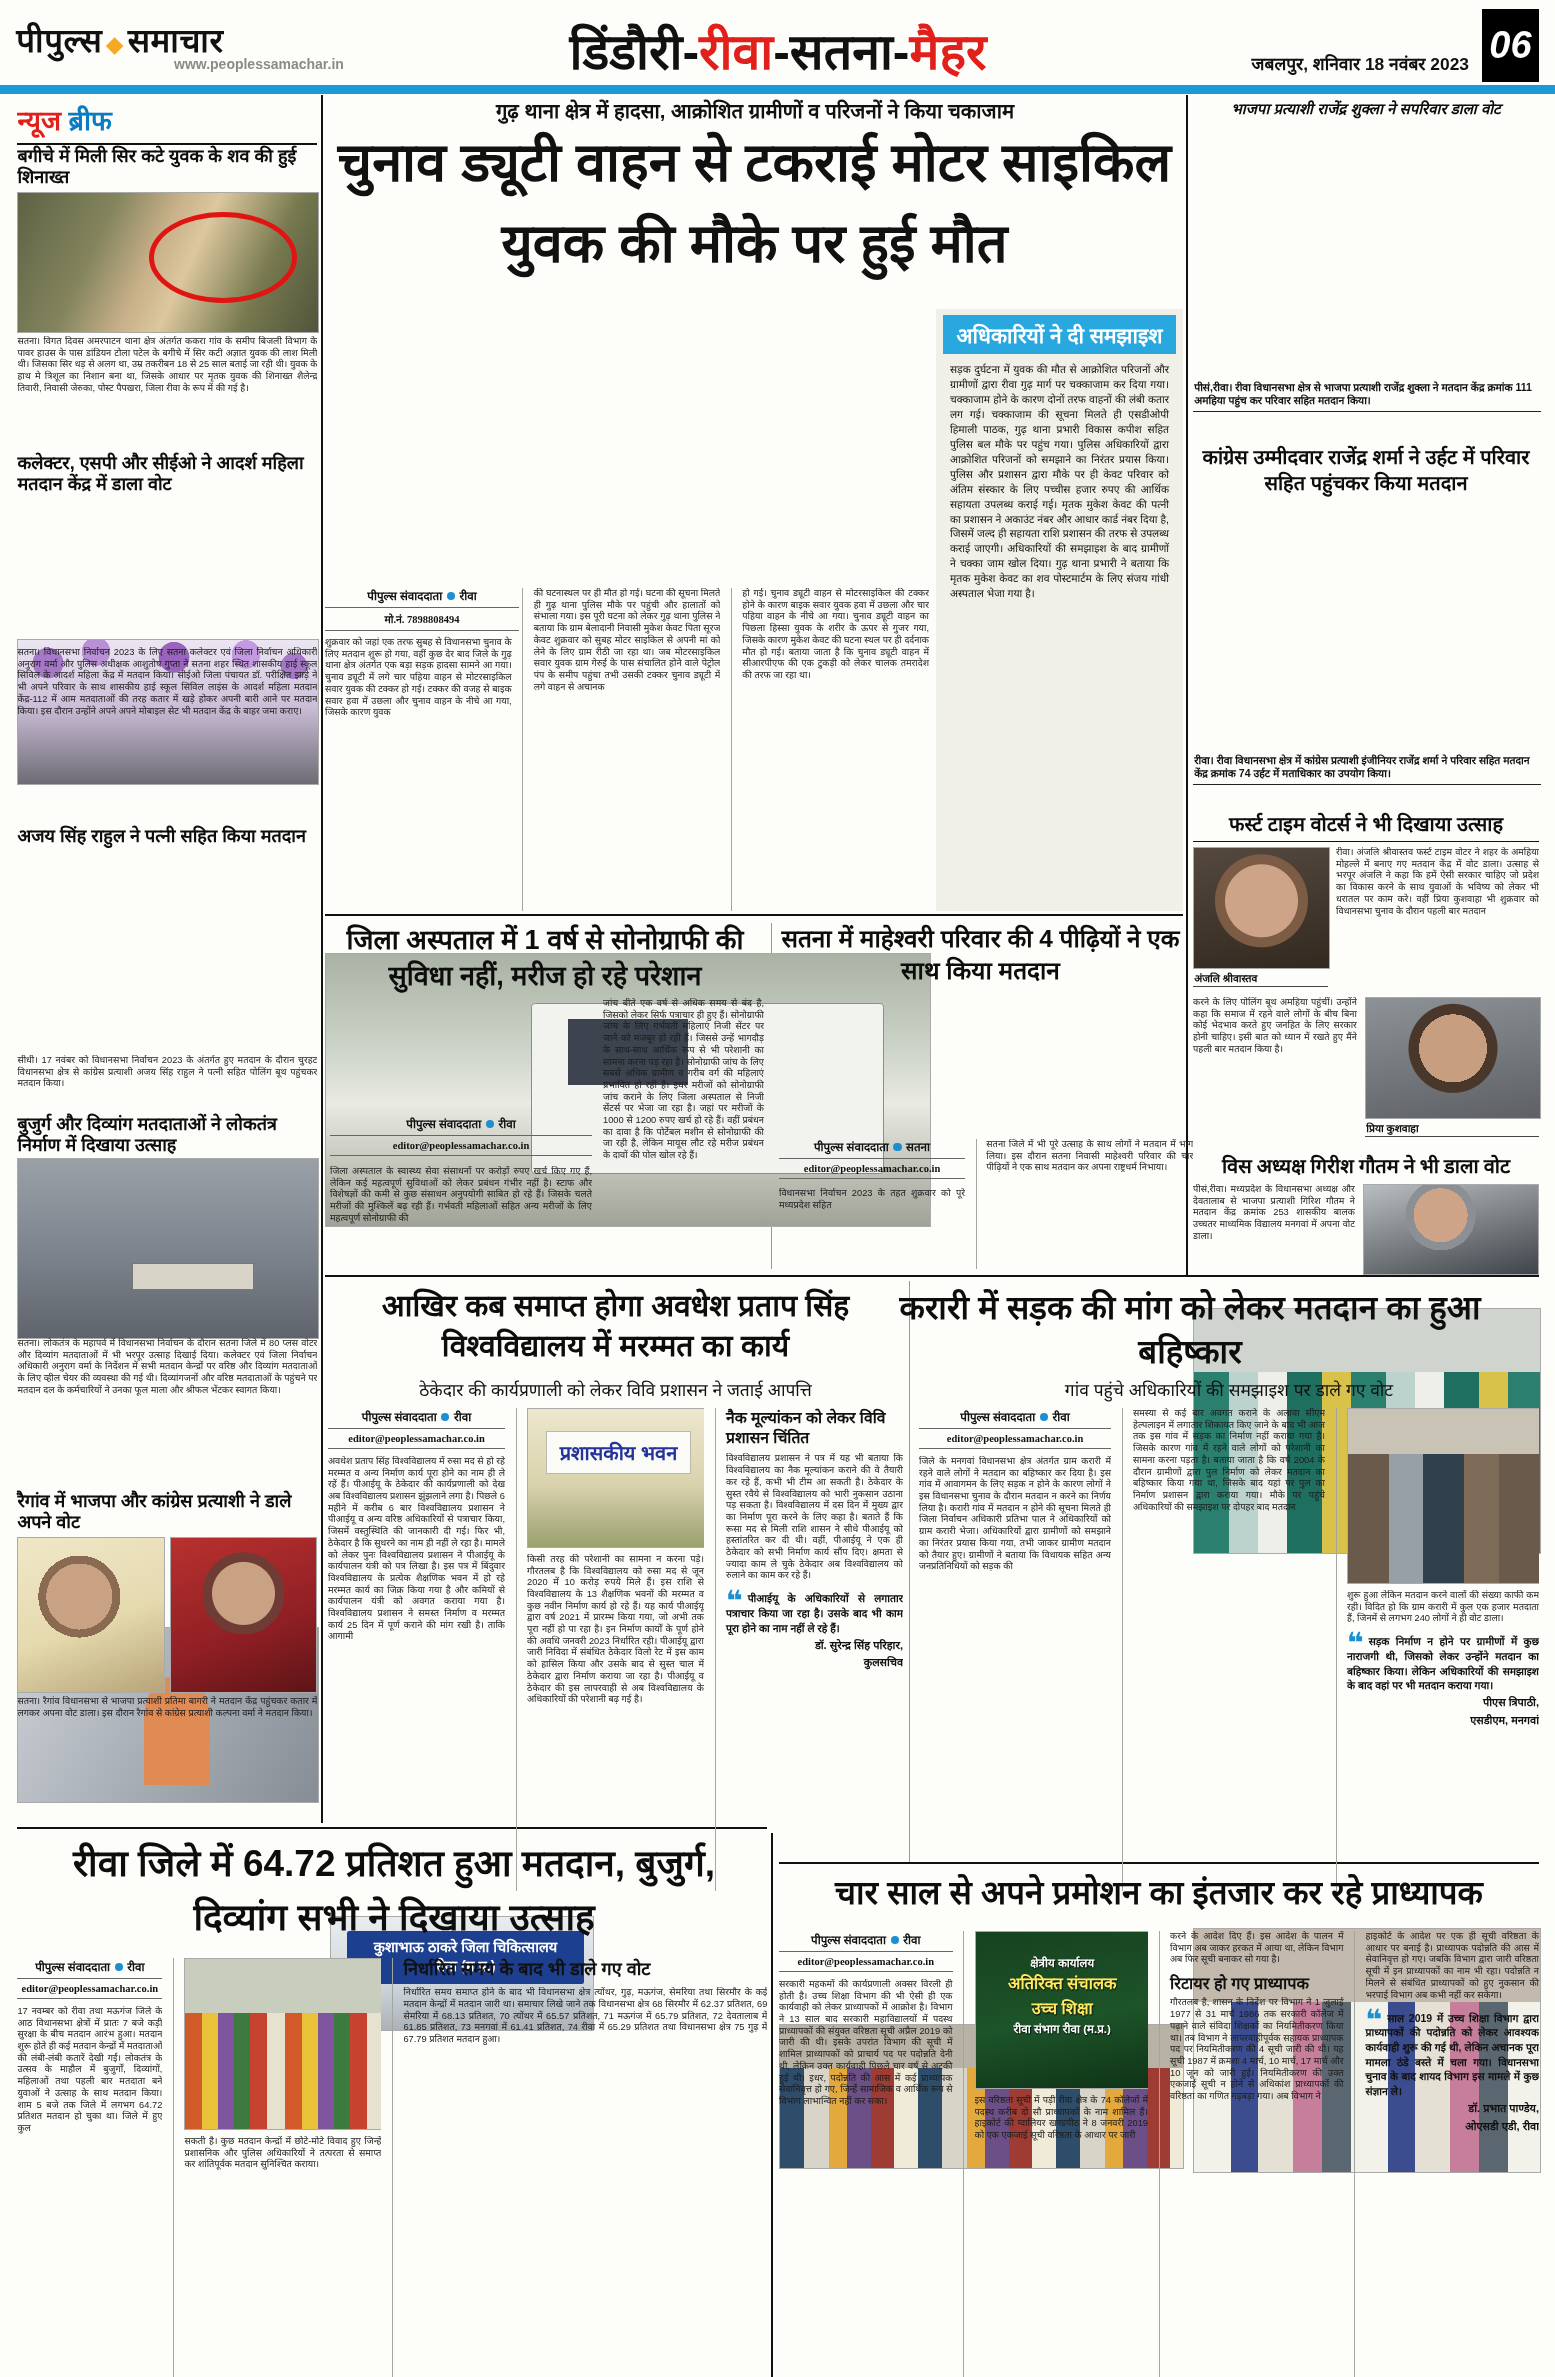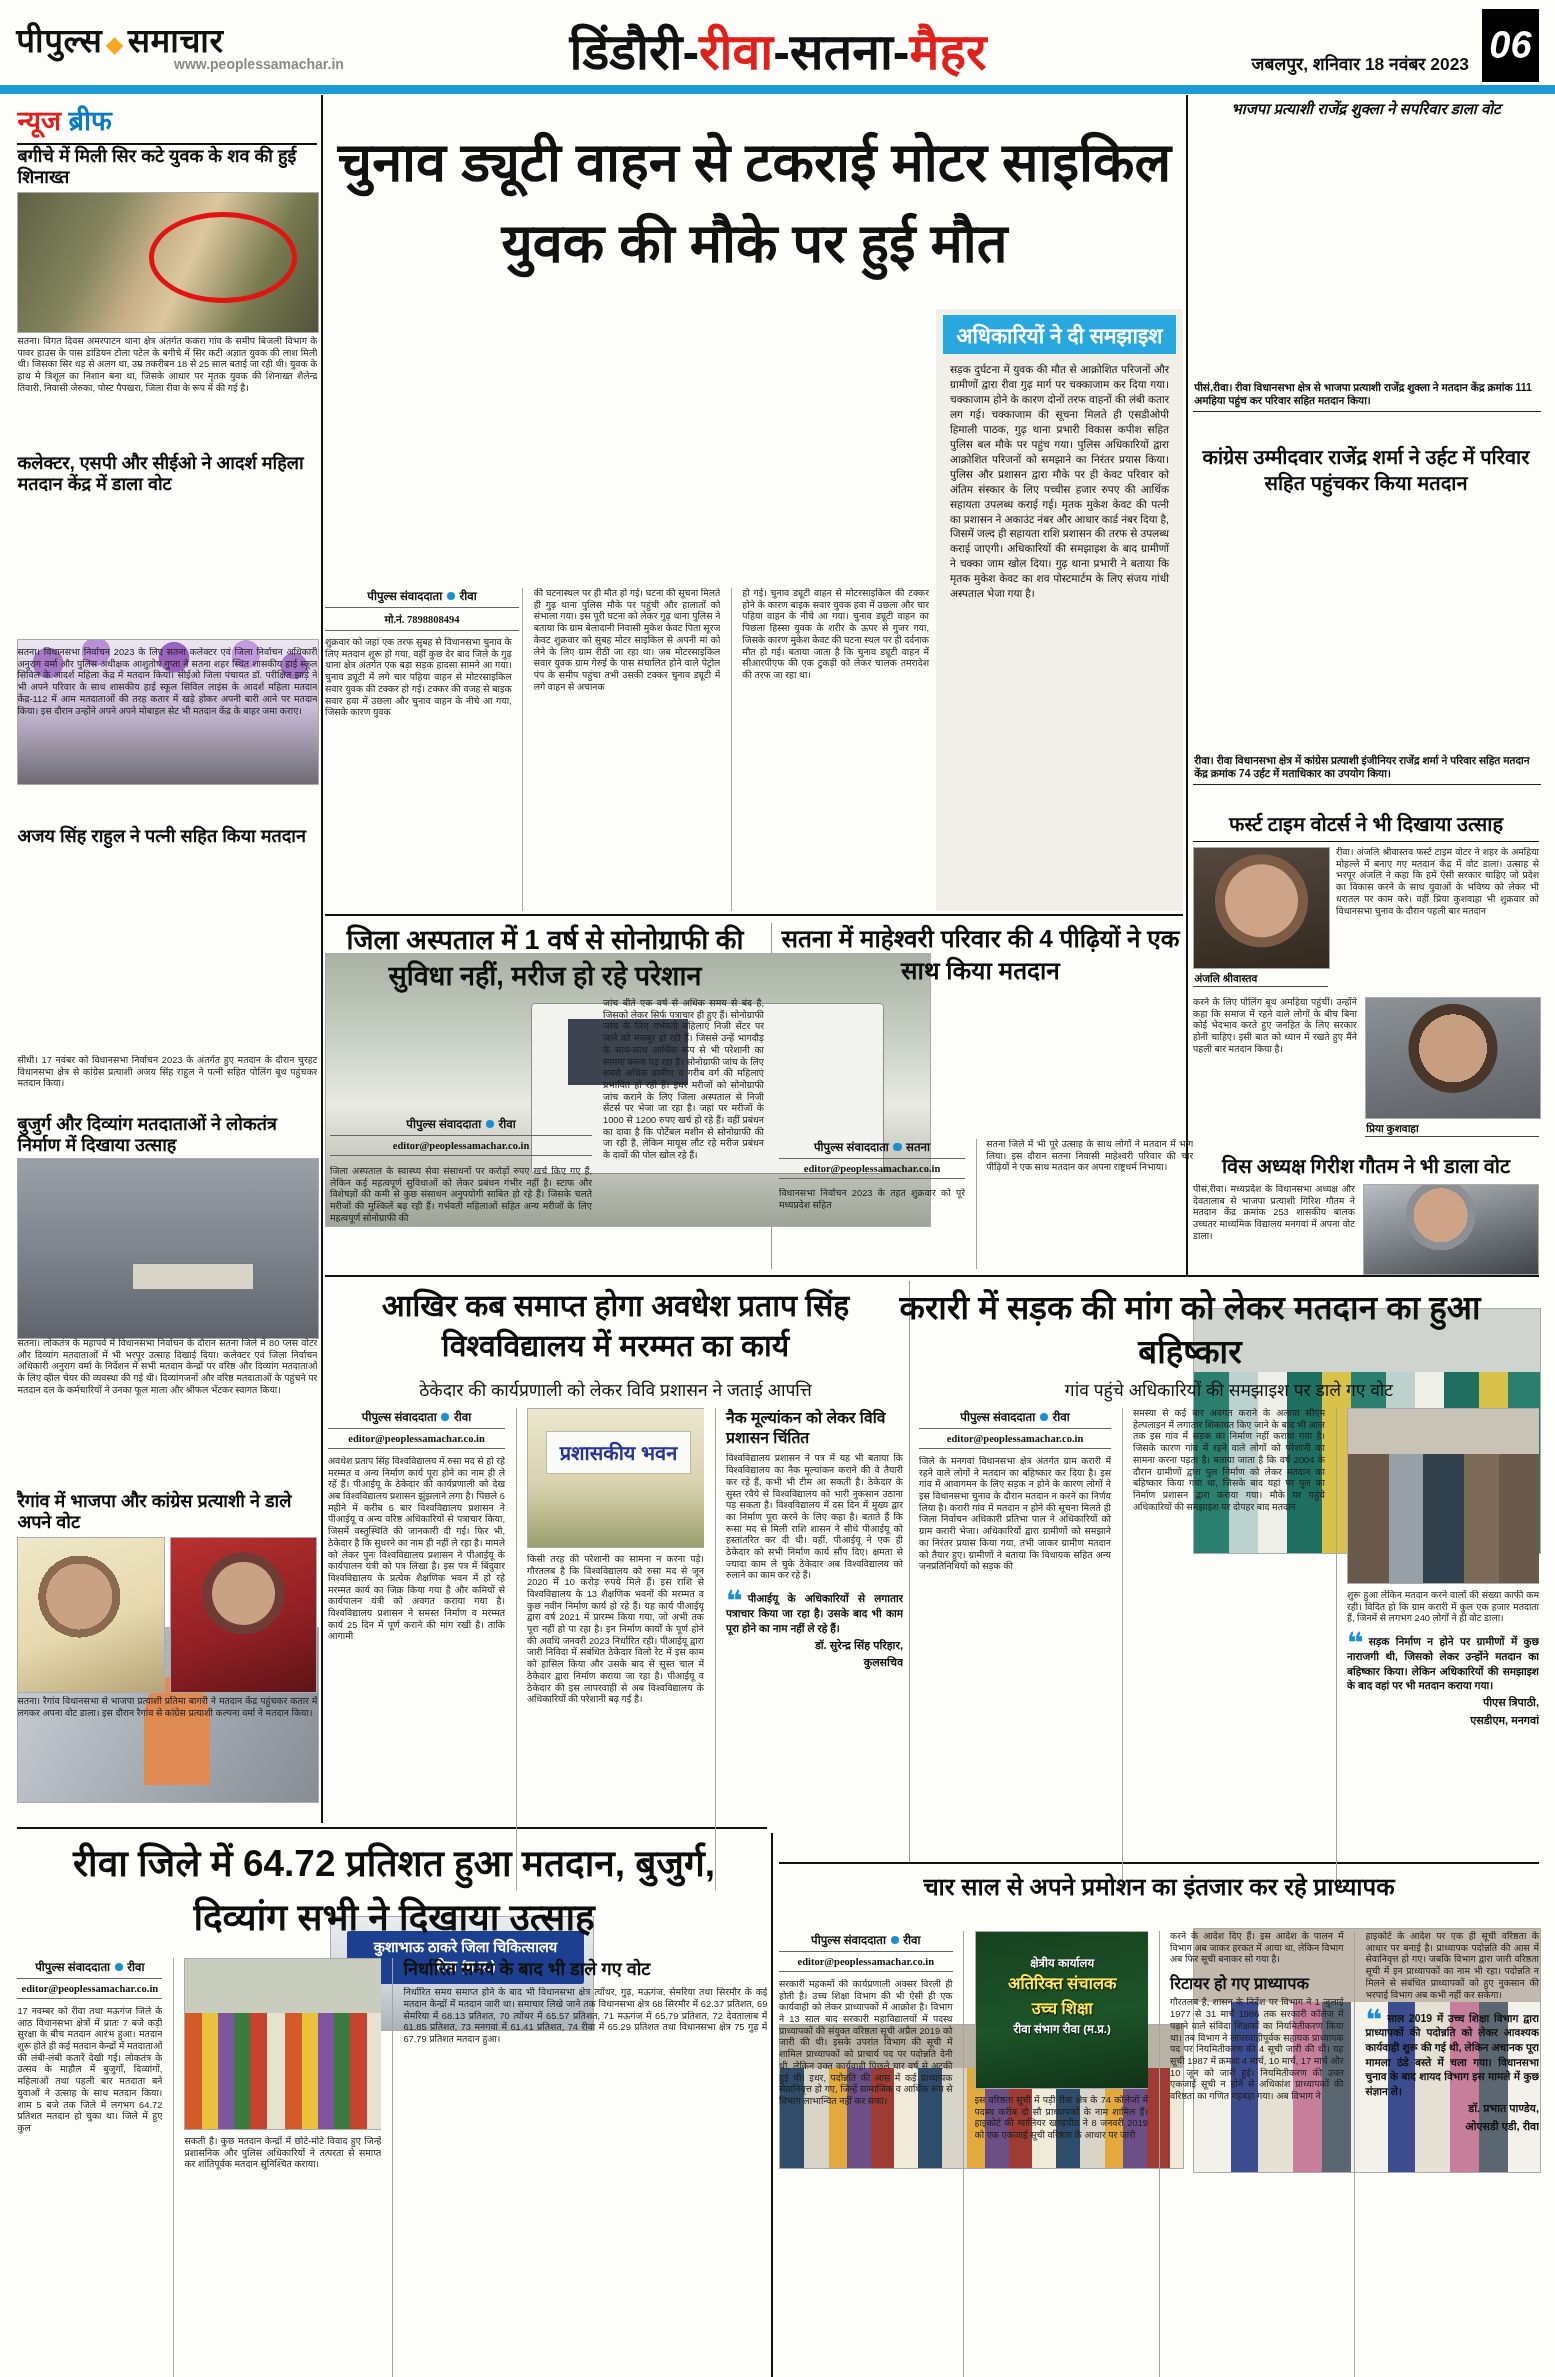--- a/index.html
+++ b/index.html
@@ -94,21 +94,21 @@
   #hr-rewa{left:17.4px;top:1827px;width:750px;height:1.7px;}
   #rewa-h{left:21px;top:1837px;width:746px;font-size:37px;line-height:1.45;}
   #rewa-cols{left:17.4px;top:1958px;width:750px;height:419px;}
   #rewa-cols .fc1{flex:0 0 145px;} #rewa-cols .fc2{flex:0 0 145px;}
   #rewa-cols .fc3{flex:0 0 197px;} #rewa-cols .fc4{flex:1;}
   #rewa-cols .photo{width:100%;height:170px;margin-bottom:5.8px;}
   .rewa-subhead{font-weight:800;font-size:18px;line-height:1.3;margin-bottom:5.8px;}
   
   #vr-bot{left:771px;top:1833px;width:1.7px;height:545px;}
   #hr-promo{left:779px;top:1862px;width:760px;height:1.7px;}
-  #promo-h{left:779px;top:1871px;width:760px;font-size:24px;}
+  #promo-h{left:779px;top:1871px;width:760px;font-size:33px;}
   #promo-cols{left:779px;top:1931px;width:760px;height:446px;}
   #promo-cols .photo{width:100%;height:156px;margin-bottom:5.8px;}
   
   #r1h{left:1193px;top:99px;width:346px;font-size:15px;font-style:italic;}
   #r1p{left:1193px;top:130px;width:346px;height:244px;}
   #r1cap{left:1193px;top:377px;width:346px;}
   #r2h{left:1193px;top:444px;width:346px;font-size:20px;}
   #r2p{left:1193px;top:504px;width:346px;height:243px;}
   #r2cap{left:1193px;top:750px;width:346px;}
   #r3h{left:1193px;top:811px;width:346px;font-size:20px;border-bottom:1.7px solid #111;padding-bottom:3.5px;}
@@ -215,20 +215,21 @@
     </div>
   <div class="abs body" id="s4b">सतना। लोकतंत्र के महापर्व में विधानसभा निर्वाचन के दौरान सतना जिले में 80 प्लस वोटर और दिव्यांग मतदाताओं में भी भरपूर उत्साह दिखाई दिया। कलेक्टर एवं जिला निर्वाचन अधिकारी अनुराग वर्मा के निर्देशन में सभी मतदान केन्द्रों पर वरिष्ठ और दिव्यांग मतदाताओं के लिए व्हील चेयर की व्यवस्था की गई थी। दिव्यांगजनों और वरिष्ठ मतदाताओं के पहुंचने पर मतदान दल के कर्मचारियों ने उनका फूल माला और श्रीफल भेंटकर स्वागत किया।</div>
 
   <div class="abs bhead" id="s5h">रैगांव में भाजपा और कांग्रेस प्रत्याशी ने डाले अपने वोट</div>
   <div class="abs" id="s5p">
     <div class="photo ph-woman1"></div>
     <div class="photo ph-woman2"></div>
   </div>
   <div class="abs body" id="s5b">सतना। रैगांव विधानसभा से भाजपा प्रत्याशी प्रतिमा बागरी ने मतदान केंद्र पहुंचकर कतार में लगकर अपना वोट डाला। इस दौरान रैगांव से कांग्रेस प्रत्याशी कल्पना वर्मा ने मतदान किया।</div>
 
+  <div class="abs" id="kicker">गुढ़ थाना क्षेत्र में हादसा, आक्रोशित ग्रामीणों व परिजनों ने किया चकाजाम</div>
   <div class="abs" id="lead-headline">चुनाव ड्यूटी वाहन से टकराई मोटर साइकिल युवक की मौके पर हुई मौत</div>
   <div class="abs photo ph-accident" id="lead-photo">
     <div class="van"></div>
     <div class="win"></div>
   </div>
   <div class="abs" id="lead-box">
     <div class="boxtitle">अधिकारियों ने दी समझाइश</div>
     <div class="boxbody">सड़क दुर्घटना में युवक की मौत से आक्रोशित परिजनों और ग्रामीणों द्वारा रीवा गुढ़ मार्ग पर चक्काजाम कर दिया गया। चक्काजाम होने के कारण दोनों तरफ वाहनों की लंबी कतार लग गई। चक्काजाम की सूचना मिलते ही एसडीओपी हिमाली पाठक, गुढ़ थाना प्रभारी विकास कपीश सहित पुलिस बल मौके पर पहुंच गया। पुलिस अधिकारियों द्वारा आक्रोशित परिजनों को समझाने का निरंतर प्रयास किया। पुलिस और प्रशासन द्वारा मौके पर ही केवट परिवार को अंतिम संस्कार के लिए पच्चीस हजार रुपए की आर्थिक सहायता उपलब्ध कराई गई। मृतक मुकेश केवट की पत्नी का प्रशासन ने अकाउंट नंबर और आधार कार्ड नंबर दिया है, जिसमें जल्द ही सहायता राशि प्रशासन की तरफ से उपलब्ध कराई जाएगी। अधिकारियों की समझाइश के बाद ग्रामीणों ने चक्का जाम खोल दिया। गुढ़ थाना प्रभारी ने बताया कि मृतक मुकेश केवट का शव पोस्टमार्टम के लिए संजय गांधी अस्पताल भेजा गया है।</div>
   </div>
   <div class="abs" id="lead-byline">

